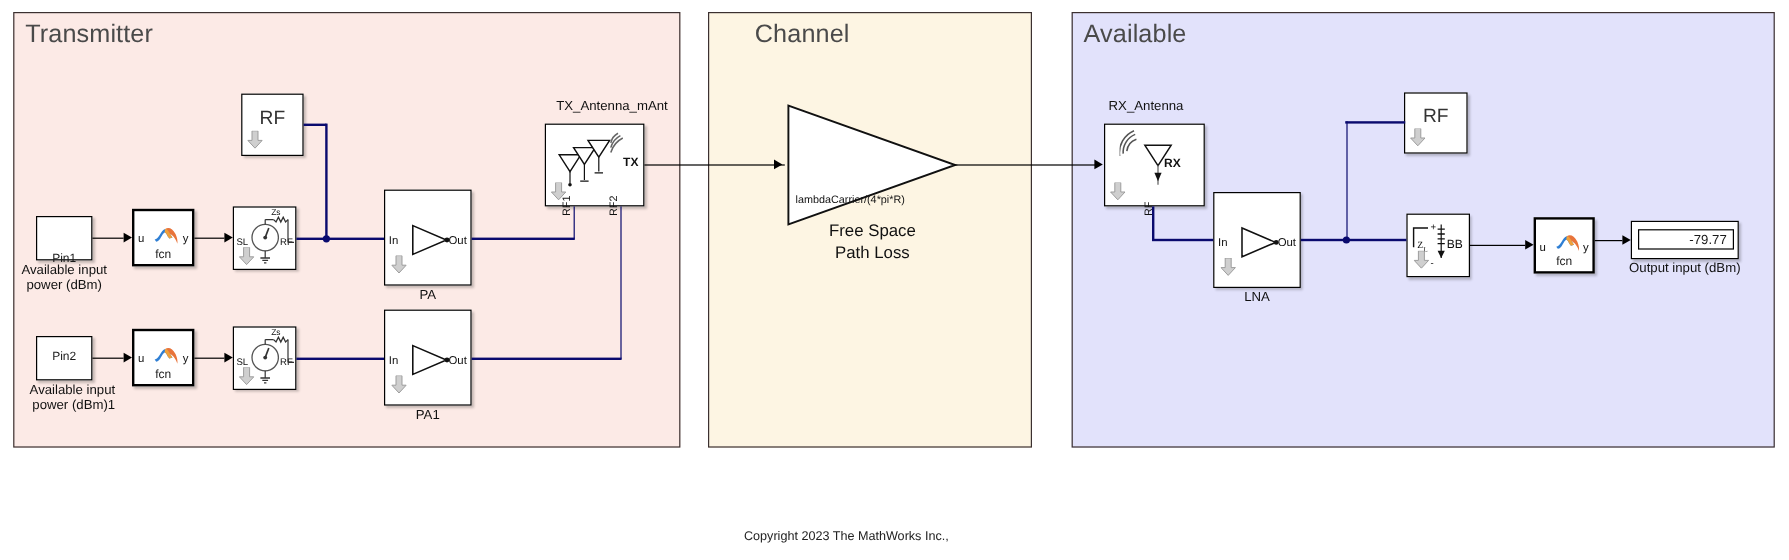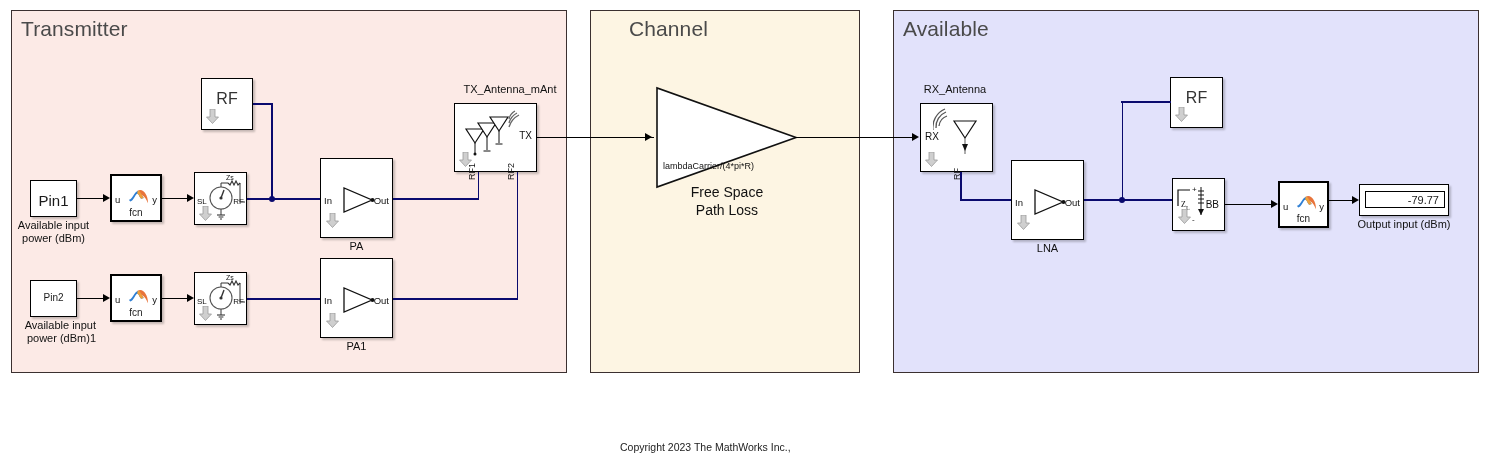--- a/index.html
+++ b/index.html
@@ -14,21 +14,21 @@
                letter-spacing:.1px;white-space:nowrap;}
 
   
   .blk{position:absolute;background:#ffffff;border:1.5px solid #000;
        box-sizing:border-box;box-shadow:2px 2px 2px rgba(0,0,0,.22);}
   .blk.thick{border-width:2.2px;}
   .blk-label{position:absolute;font-size:11px;color:#111;text-align:center;
              white-space:nowrap;line-height:12.5px;}
   .blk-label.multi{white-space:normal;line-height:13px;}
   .port{position:absolute;font-size:9.5px;color:#111;white-space:nowrap;}
-  .port.b{font-weight:normal;font-size:10px;}
+  .port.b{font-weight:bold;font-size:10px;margin-left:45px;}
   .port.vert{transform:rotate(-90deg);transform-origin:left bottom;}
   .ctr{position:absolute;left:0;right:0;text-align:center;}
 
   
   .w{position:absolute;background:#0a0a6e;}
   .w.h{height:1.6px;}
   .w.v{width:1.6px;}
   .wk{position:absolute;background:#000;}
   .wk.h{height:1.3px;}
   .dot{position:absolute;width:6px;height:6px;border-radius:50%;
@@ -64,21 +64,21 @@
   <div class="panel-title" style="left:903px;top:17px;">Available</div>
 
   <div class="blk" style="left:201px;top:78px;width:52px;height:52px;">
     <div class="ctr" style="top:11px;font-size:16px;color:#333;">RF</div>
     <svg class="downarrow" style="left:4px;top:30px;" viewBox="0 0 13 15">
       <polygon points="4,0 9,0 9,8 12.5,8 6.5,14.5 0.5,8 4,8" fill="#cfcfcf" stroke="#9a9a9a" stroke-width="0.8"></polygon>
     </svg>
   </div>
 
   <div class="blk" style="left:30px;top:180px;width:47px;height:37px;">
-    <div class="ctr" style="top:11px;font-size:15px;">Pin1</div>
+    <div class="ctr" style="top:29px;font-size:10px;">Pin1</div>
   </div>
   <div class="blk-label multi" style="left:11px;top:219px;width:85px;">Available input power (dBm)</div>
 
   <div class="blk thick" style="left:110px;top:174px;width:52px;height:48px;">
     <div class="port" style="left:3px;top:18px;">u</div>
     <div class="port" style="right:3px;top:18px;">y</div>
     <svg class="mlfcn" style="left:16px;top:12px;width:21px;height:18px;" viewBox="0 0 24 20">
       <path d="M1 13 C5 13 7 4 11 3 C14 2.4 16 9 18 11 L15 12 C13 10 12 6 10.5 6.4 C8 7.2 6.5 15 2.5 15 Z" fill="#2f7fd4"></path>
       <path d="M11 3 C14 1 18 2 21 8 C22.6 11.4 23 15 22.6 17 C21.5 13.5 19 9.6 16.6 8.3 C14.6 7.2 13 4.4 11 3 Z" fill="#e8743b"></path>
       <path d="M10.5 6.4 C12 6 13 10 15 12 L18 11 C16 9 14 2.4 11 3 Z" fill="#f0a03a"></path>
@@ -230,21 +230,21 @@
     <polygon points="3,3 3,102 142,52.5" fill="#ffffff" stroke="#111" stroke-width="1.6"></polygon>
   </svg>
   <div class="gainlabel" style="left:663px;top:132px;">lambdaCarrier/(4*pi*R)</div>
   <div class="blk-label" style="left:654px;top:186px;width:146px;font-size:14px;">Free Space</div>
   <div class="blk-label" style="left:654px;top:204px;width:146px;font-size:14px;">Path Loss</div>
 
   <div class="wk h" style="left:795px;top:137px;width:118px;"></div>
   <div class="arrowk" style="left:912px;top:133px;"></div>
 
   <div class="blk-label" style="left:900px;top:83px;width:110px;">RX_Antenna</div>
-  <div class="blk" style="left:920px;top:103px;width:73px;height:69px;">
+  <div class="blk" style="left:920px;top:103px;width:84px;height:69px;">
     <svg style="position:absolute;left:12px;top:4px;width:56px;height:58px;" viewBox="0 0 56 58">
       <path d="M6 18 A12 12 0 0 1 14 8" fill="none" stroke="#555" stroke-width="1.3"></path>
       <path d="M3 20 A16 16 0 0 1 13 4" fill="none" stroke="#555" stroke-width="1.3"></path>
       <path d="M0 22 A20 20 0 0 1 12 1" fill="none" stroke="#555" stroke-width="1.3"></path>
       <polygon points="21,13 43,13 32,30" fill="#fff" stroke="#111" stroke-width="1.2"></polygon>
       <line x1="32" y1="30" x2="32" y2="46" stroke="#777" stroke-width="1.2"></line>
       <polygon points="29,36 35,36 32,43" fill="#111"></polygon>
     </svg>
     <div class="port b" style="left:4px;top:27px;">RX</div>
     <div class="port vert" style="left:41px;top:66px;font-size:9px;">RF</div>

